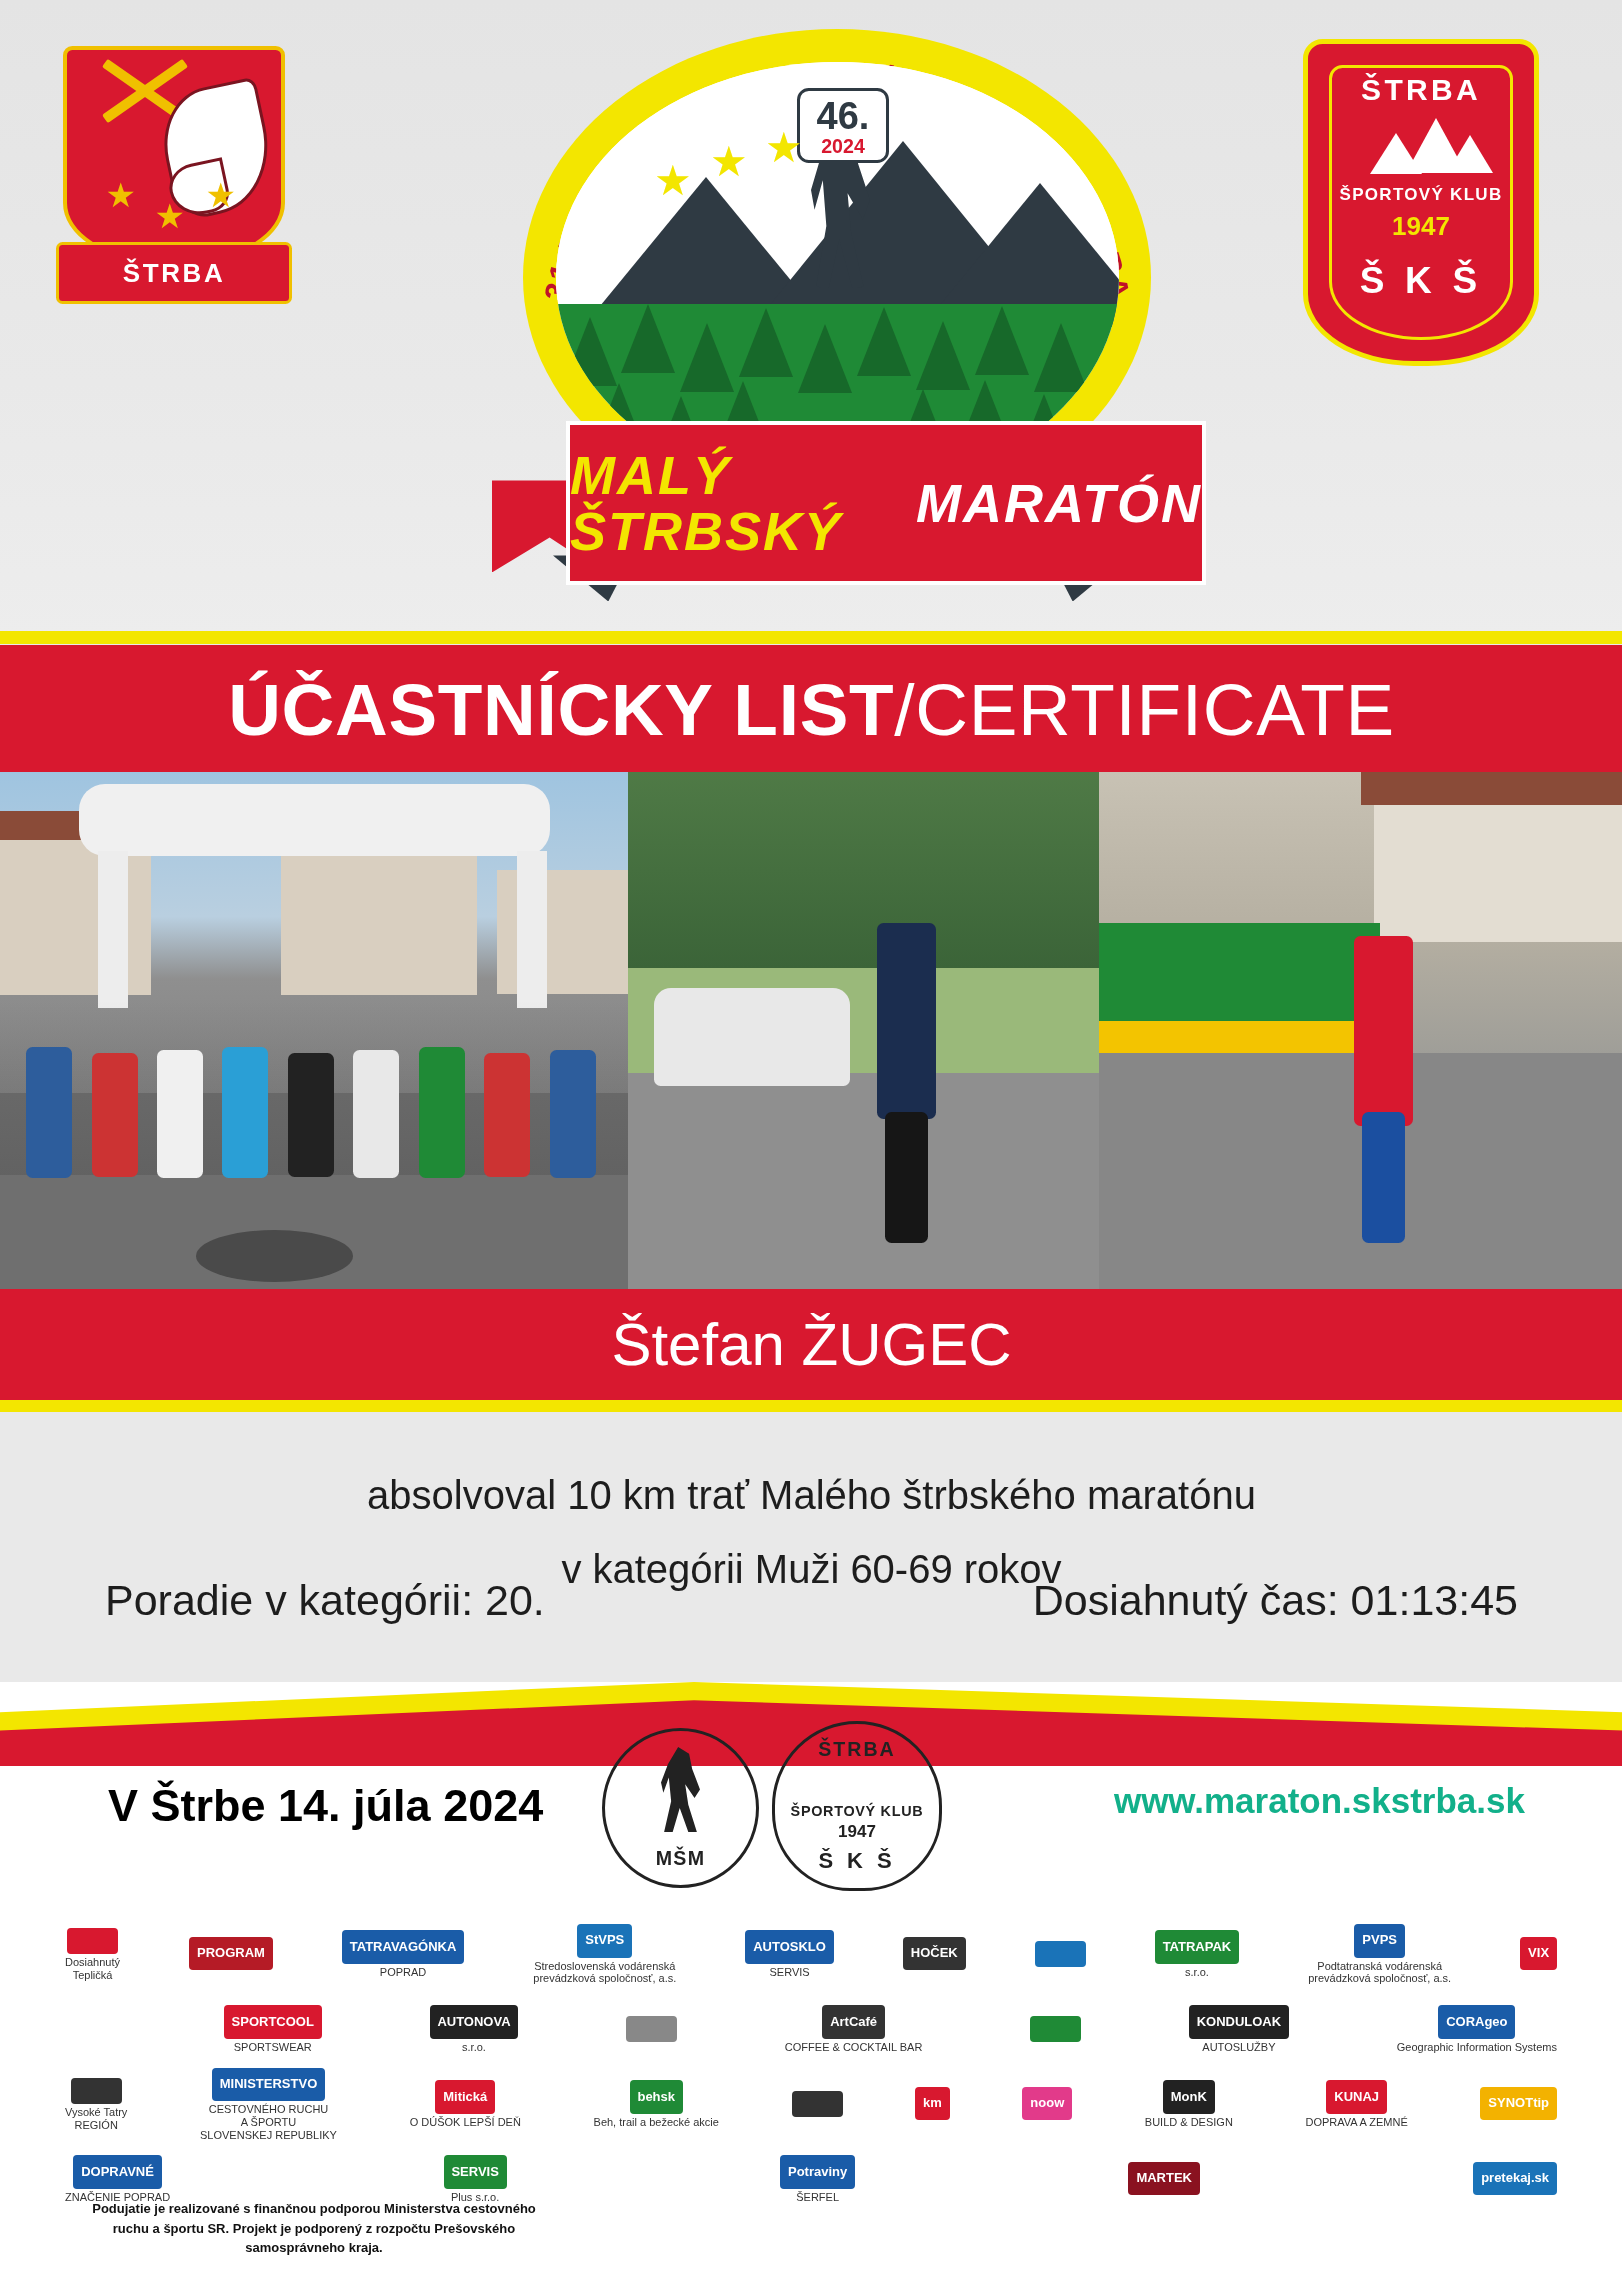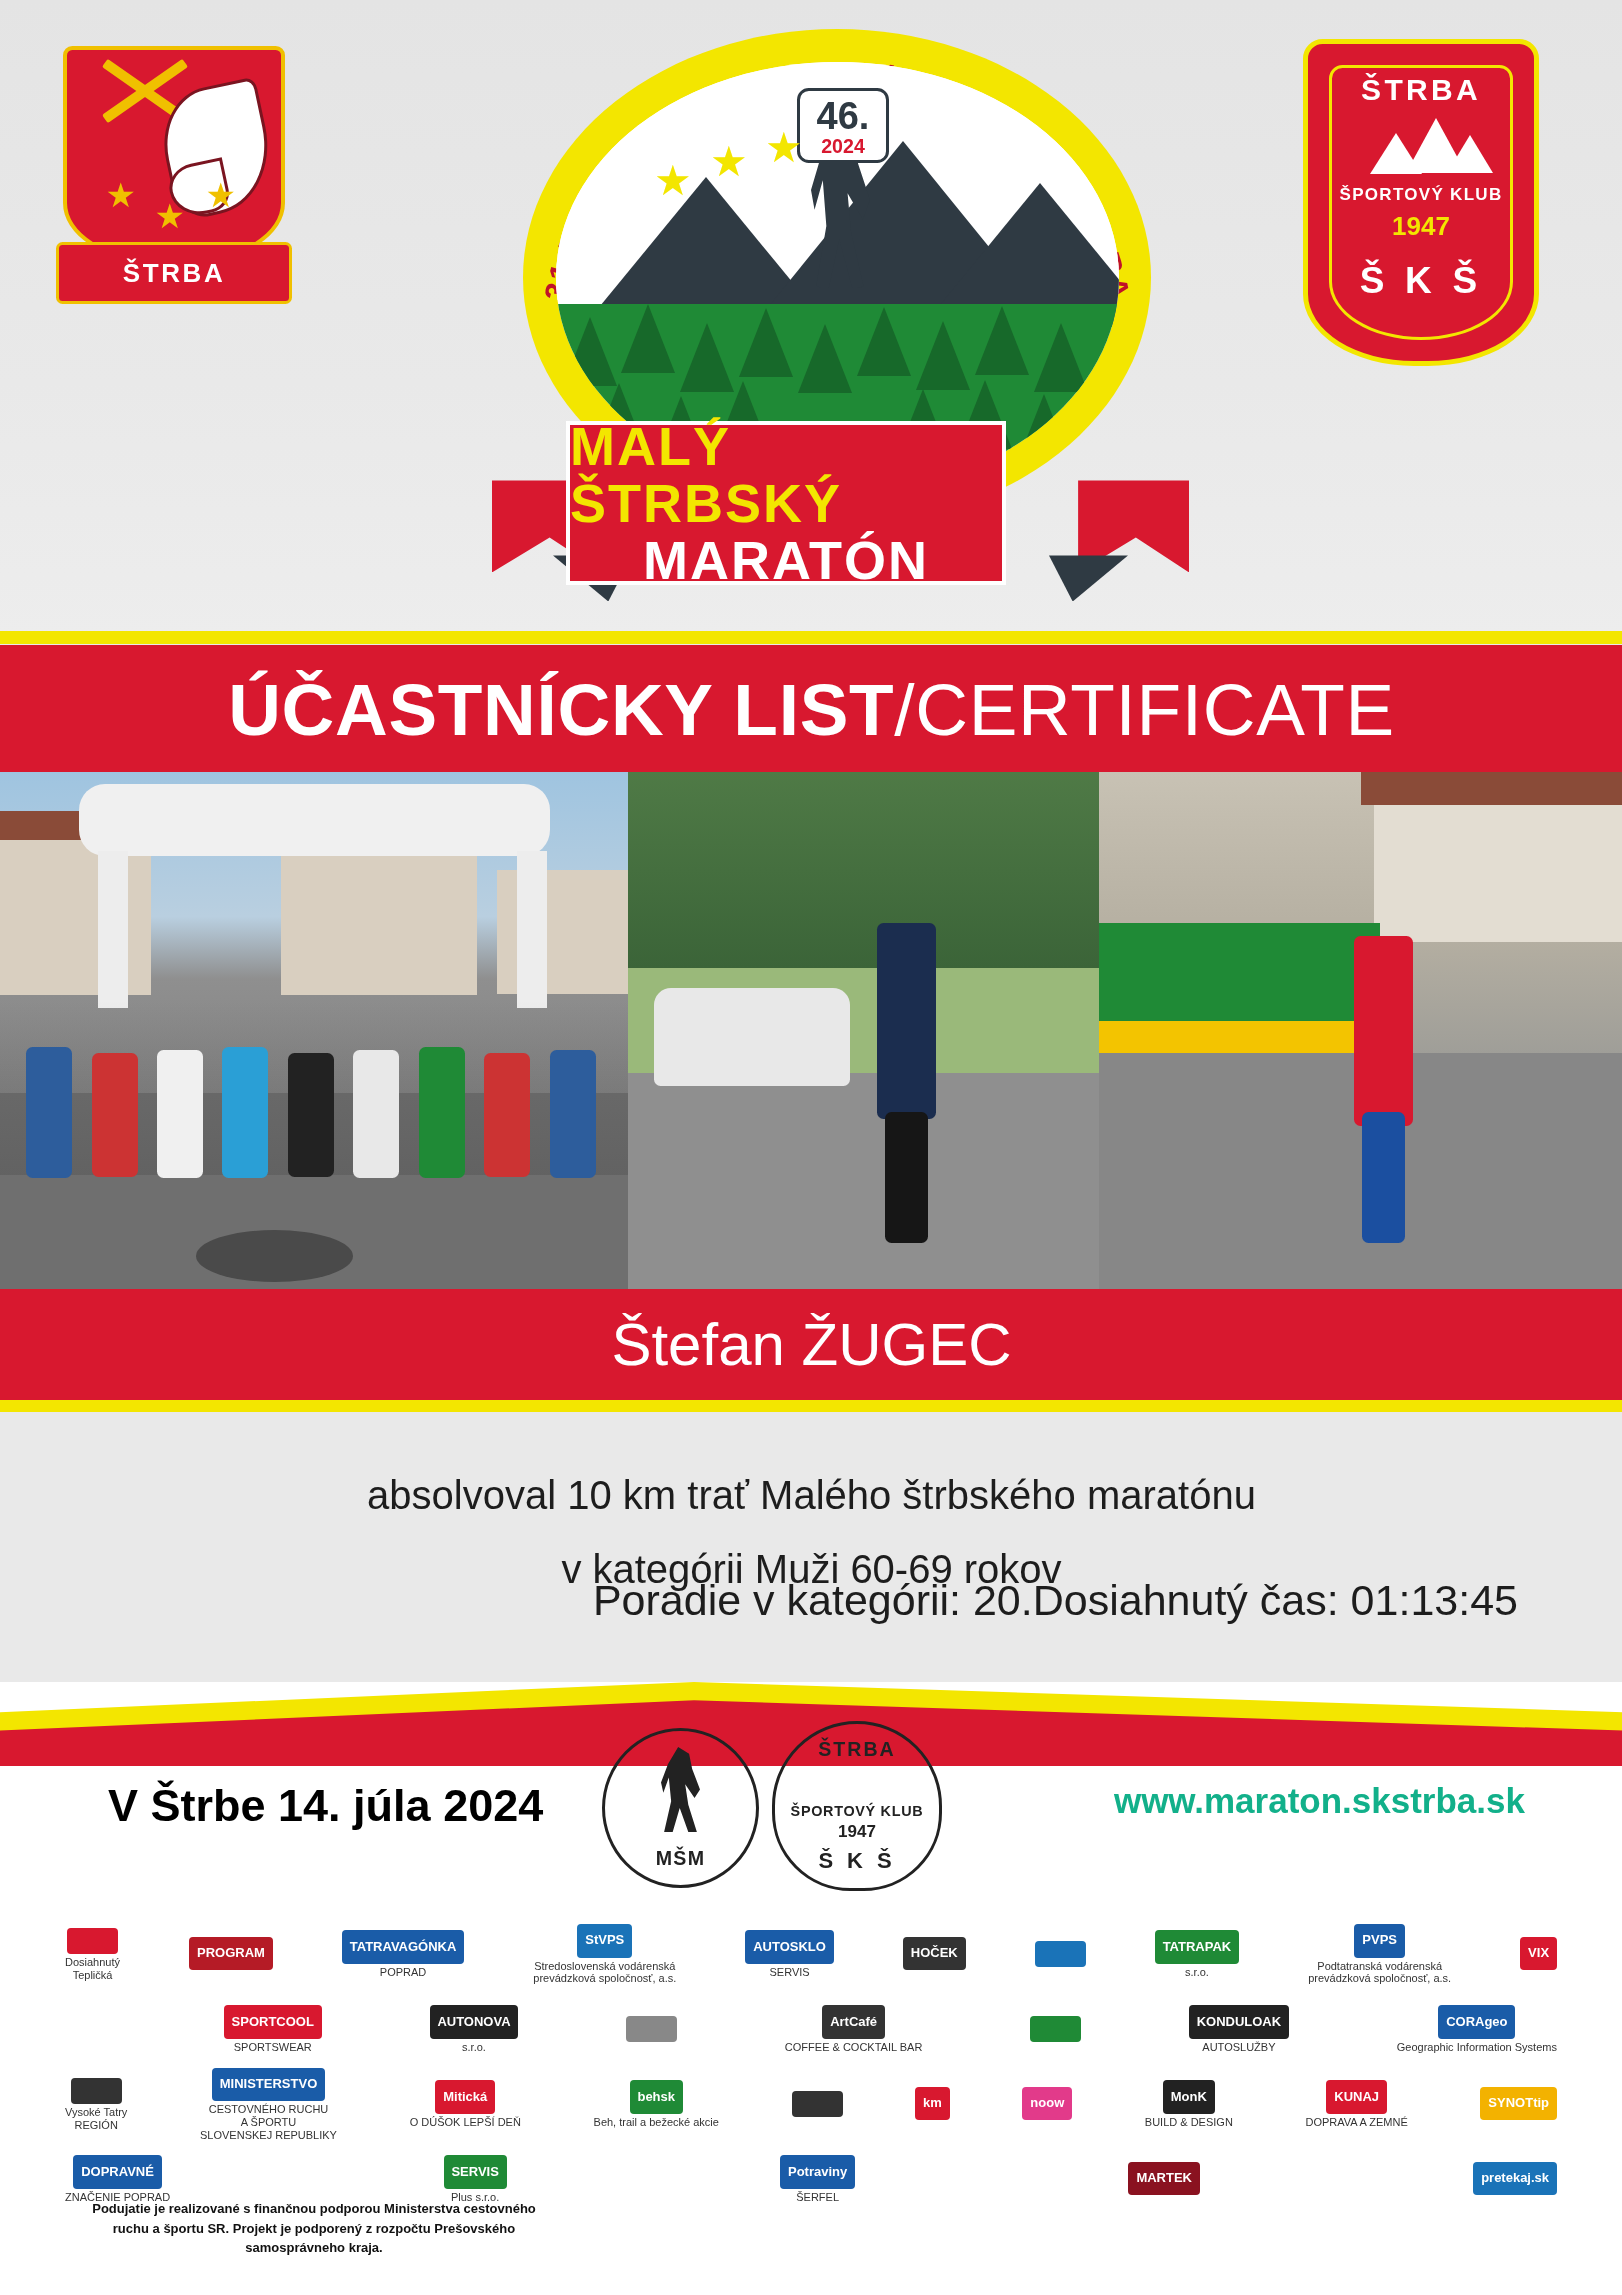--- a/index.html
+++ b/index.html
@@ -92,23 +92,23 @@
   .star-y { position:absolute; color:#f3e600; font-size:42px; line-height:1; }
   .arc-text {
     position:absolute; left:0; top:0; width:713px; height:497px;
     pointer-events:none;
   }
   .arc-text text { font-family:"Liberation Sans", sans-serif; font-weight:bold; fill:#c01228; font-size:47px; letter-spacing:2px; }
   .ribbon {
     position:absolute; left:0; top:366px; width:713px; height:216px;
   }
   .ribbon-main {
-    position:absolute; left:82px; top:26px; width:440px; height:164px;
+    position:absolute; left:82px; top:26px; width:640px; height:164px;
     background:#d8182f; border:4.6px solid #ffffff; box-sizing:border-box;
-    display:flex; flex-direction:column; align-items:center; justify-content:center;
+    display:flex; flex-direction:row; align-items:center; justify-content:center;font-style:italic;
   }
   .ribbon-main .l1 { color:#f3e600; font-weight:bold; font-size:54px; letter-spacing:2px; line-height:1.05; }
   .ribbon-main .l2 { color:#ffffff; font-weight:bold; font-size:54px; letter-spacing:2px; line-height:1.05; }
   .ribbon-tail {
     position:absolute; width:111px; height:92px; background:#d8182f;
   }
   .rt-left { left:7.9px; top:85px; clip-path:polygon(0 0,100% 0,100% 100%,52% 62%,0 100%); }
   .rt-right { right:7.9px; top:85px; clip-path:polygon(0 0,100% 0,100% 100%,52% 62%,0 100%); }
   .ribbon-fold { position:absolute; width:79px; height:46px; background:#2f3a43; }
   .rf-left { left:69px; top:160px; clip-path:polygon(0 0,100% 0,70% 100%); }
@@ -171,21 +171,21 @@
   }
   .name-band span { color:#ffffff; font-size:60px; }
   .yellow-strip-2 { position:absolute; left:0; top:1400px; width:1623px; height:11.8px; background:#f3e600; }
 
   
   .result-area { position:absolute; left:0; top:1412px; width:1623px; height:301px; background:#e9e9e9; }
   .res-line { width:100%; text-align:center; color:#1d1d1d; font-size:40px; line-height:1.22;margin-top:25px; }
   .res-line.first { margin-top:59px; }
   .res-row {
     position:absolute; left:0; top:164px; width:1623px;
-    display:flex; justify-content:flex-end; padding:0 105px; box-sizing:border-box;
+    display:flex; justify-content:space-between; padding:0 105px; box-sizing:border-box;
   }
   .res-row span { font-size:43px; color:#1d1d1d; }
 
   
   .footer-wrap { position:absolute; left:0; top:1682px; width:1623px; height:614px; background:#ffffff; }
   .chevron-yellow {
     position:absolute; left:0; top:0; width:1623px; height:72px; background:#f3e600;
     clip-path:polygon(0 42%, 694px 0, 1623px 42%, 1623px 100%, 0 100%);
   }
   .chevron-red {

